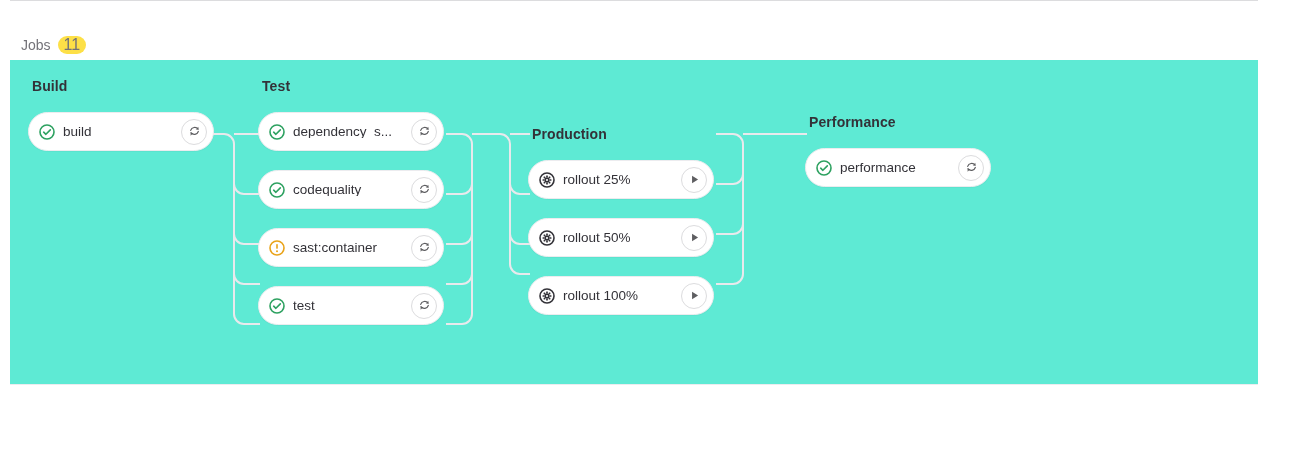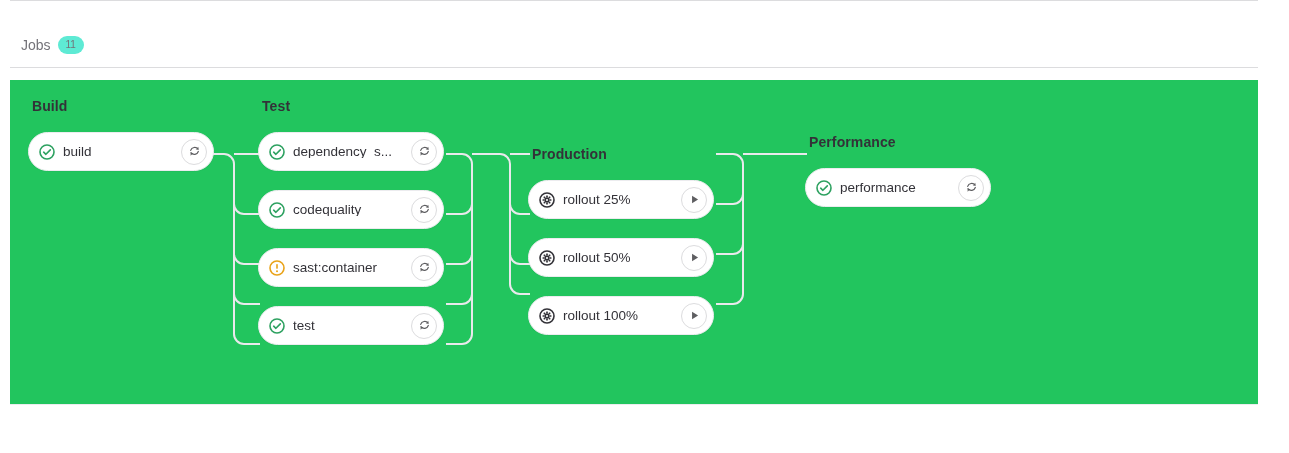--- a/index.html
+++ b/index.html
@@ -60,34 +60,34 @@
     border-radius: 2px;
   }
   .tab-badge {
     display: inline-flex;
     align-items: center;
     justify-content: center;
     min-width: 14px;
     height: 18px;
     padding: 0 6px;
     border-radius: 9px;
-    background: #5eead4;
+    background: #fde047;
     color: #737278;
-    font-size: 10px;
+    font-size: 16px;
     font-weight: normal;
     line-height: 1;
   }
 
   
   .graph-panel {
     position: absolute;
-    top: 80px; left: 10px;
+    top: 60px; left: 10px;
     width: 1248px;
     height: 325px;
-    background: #22c55e;
+    background: #5eead4;
     border-bottom: 1px solid #ececef;
     box-sizing: border-box;
     overflow: hidden;
   }
   .connectors {
     position: absolute;
     top: 0; left: 0;
     width: 1248px;
     height: 325px;
     pointer-events: none;

